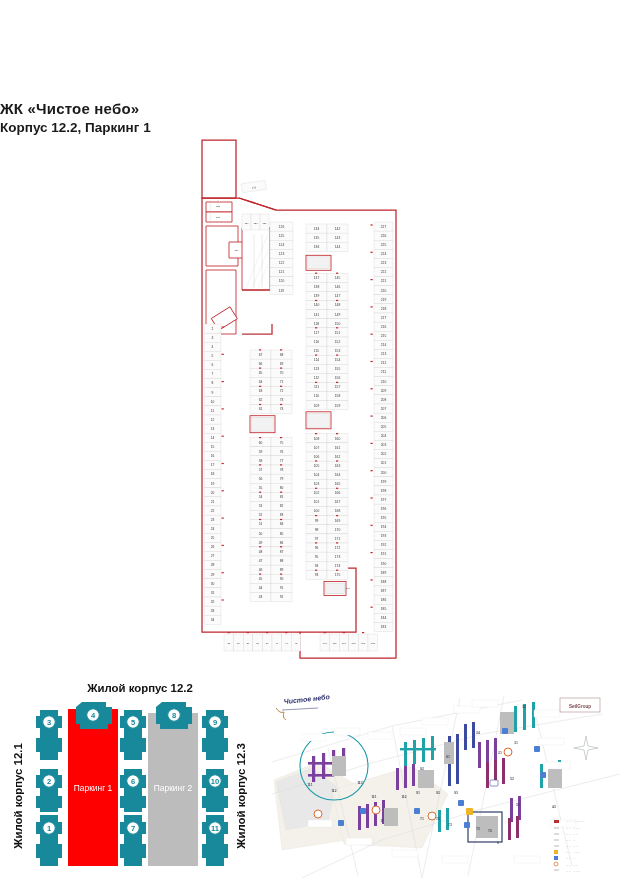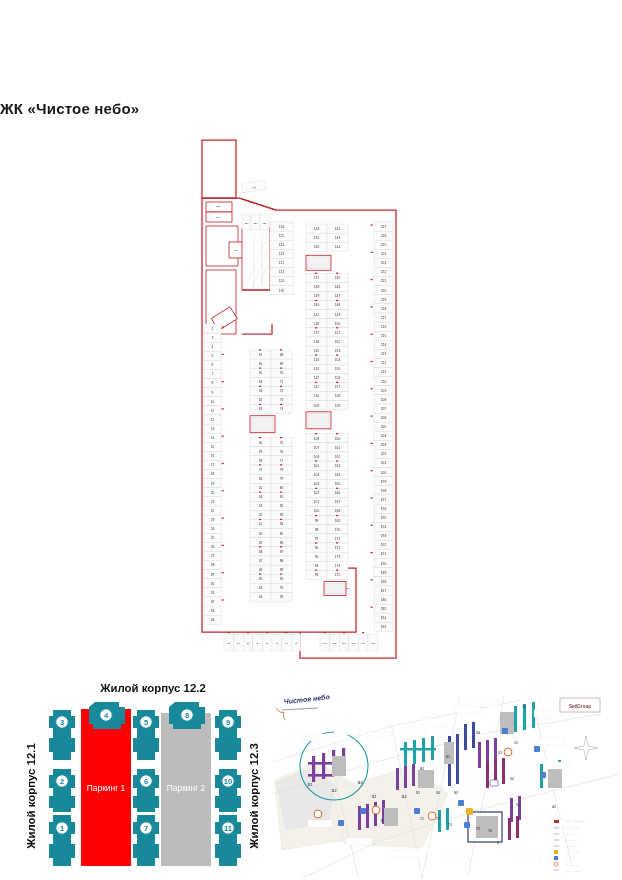--- a/index.html
+++ b/index.html
@@ -20,21 +20,21 @@
   .cell{fill:#fbfbfb;stroke:#c9c9c9;stroke-width:.28;}
   .wall{fill:none;stroke:#c0262c;stroke-width:1.25;}
   .thin{fill:none;stroke:#b9b9b9;stroke-width:.3;}
   .pillar{fill:#c0262c;}
   .core{fill:#ffffff;stroke:#c0262c;stroke-width:.85;}
   .corein{fill:#f2f2f2;stroke:#b5b5b5;stroke-width:.25;}
   .room{fill:#ffffff;stroke:#c0262c;stroke-width:.85;}
   .hatch{fill:none;stroke:#cfcfcf;stroke-width:.25;}
 
   
-  #keyplan{position:absolute;left:0px;top:676px;width:262px;height:204px;padding-left:13px;}
+  #keyplan{position:absolute;left:0px;top:676px;width:262px;height:204px;}
   #keyplan svg{display:block;}
   .kp-title{font-size:11.4px;font-weight:bold;fill:#111;text-anchor:middle;}
   .kp-side{font-size:11.4px;font-weight:bold;fill:#111;}
   .bld{fill:#17899b;}
   .badge-c{fill:#ffffff;stroke:#17899b;stroke-width:1.1;}
   .badge-t{font-size:7.6px;font-weight:bold;fill:#17899b;text-anchor:middle;}
   .park1{fill:#fe0000;}
   .park2{fill:#bcbcbc;}
   .park-lbl{font-size:8.4px;fill:#ffffff;text-anchor:middle;font-weight:normal;}
   .park-lbl2{font-size:8.4px;fill:#ffffff;text-anchor:middle;}
@@ -51,20 +51,21 @@
   .sp-code{font-size:2.7px;fill:#3a3a55;font-weight:bold;text-anchor:middle;}
   .hl-circle{fill:none;stroke:#1b9aa8;stroke-width:1.1;}
   .lg-t{font-size:1.85px;fill:#5e5e5e;}
   .compass{fill:none;stroke:#9aa0a6;stroke-width:.5;}
 </style>
 </head>
 <body>
 
 <div id="title-block">
   <div class="t1">ЖК «Чистое небо»</div>
+  <div class="t2">Корпус  12.2, Паркинг 1</div>
 </div>
 
 <div id="floorplan">
   <svg viewBox="0 0 205 522" width="205" height="522">
     <g id="fp-geometry">
 
       <path class="wall" d="M6,2 H40 V60 H6 Z"></path>
       <path class="wall" d="M6,60 H43 L80,72 H200 V520 H104 V494 H6 Z"></path>
 
       <path class="wall" d="M43,60 L80,72"></path>

